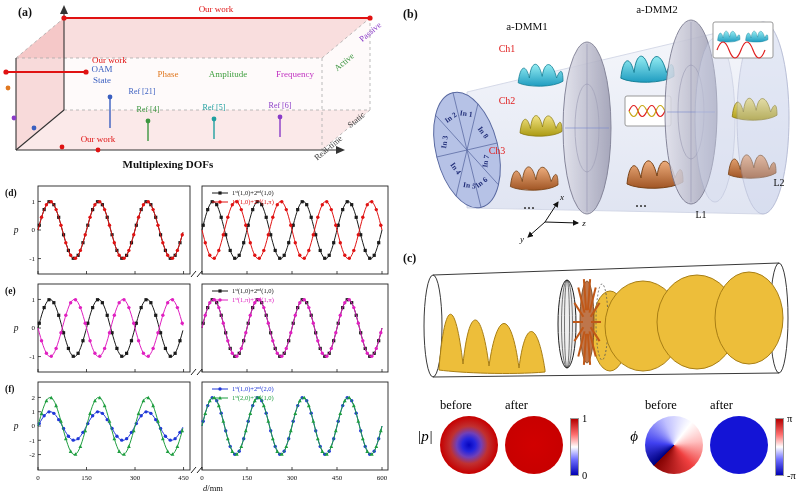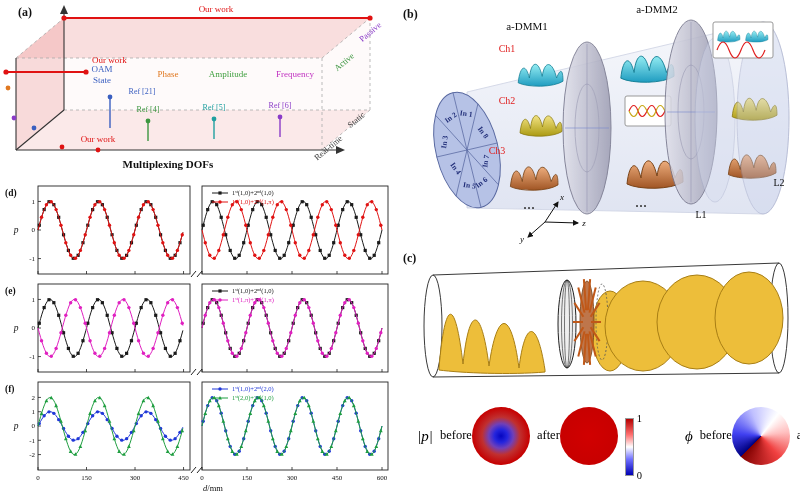--- a/index.html
+++ b/index.html
@@ -5,21 +5,21 @@
   html,body{margin:0;padding:0;background:#fff}
   #fig{position:relative;width:800px;height:496px;background:#fff;overflow:hidden;
        font-family:"Liberation Serif",serif}
   #fig svg{position:absolute;overflow:visible}
   text{font-family:"Liberation Serif",serif}
   
   .cmrow{position:absolute;left:397px;top:396px;width:403px;height:100px;display:flex;
          align-items:flex-start;gap:16px;padding-left:14px;box-sizing:border-box}
   .cmgroup{display:flex;gap:7px}
   .qty{font-size:15px;font-style:italic;margin-top:32px;width:22px;text-align:right}
-  .cmitem{display:flex;flex-direction:row;align-items:center}
+  .cmitem{display:flex;flex-direction:column;}
   .cap{font-size:12.5px;margin:2px 0 3px 0}
   .disc{width:58px;height:58px;border-radius:50%}
   .p-before{background:radial-gradient(circle,#0505c0 0%,#2525dd 16%,#7040b8 30%,#c03030 46%,#c60000 70%)}
   .p-after{background:radial-gradient(circle,#d10000 0%,#c40000 100%)}
   .phi-before{background:conic-gradient(from 225deg,#000080 0%,#4040f0 14%,#c0c0ff 32%,#ffffff 48%,#ffc0c0 60%,#f04040 76%,#800000 100%)}
   .phi-after{background:#1414d6}
   .cbarwrap{position:relative;width:30px;height:58px;margin-top:22px}
   .cbar{width:9px;height:58px;border:1px solid #999;box-sizing:border-box;
         background:linear-gradient(#b40000,#ff7070 28%,#ffffff 50%,#7070ff 72%,#0000b4)}
   .cblab{position:absolute;left:12px;font-size:10.5px}

